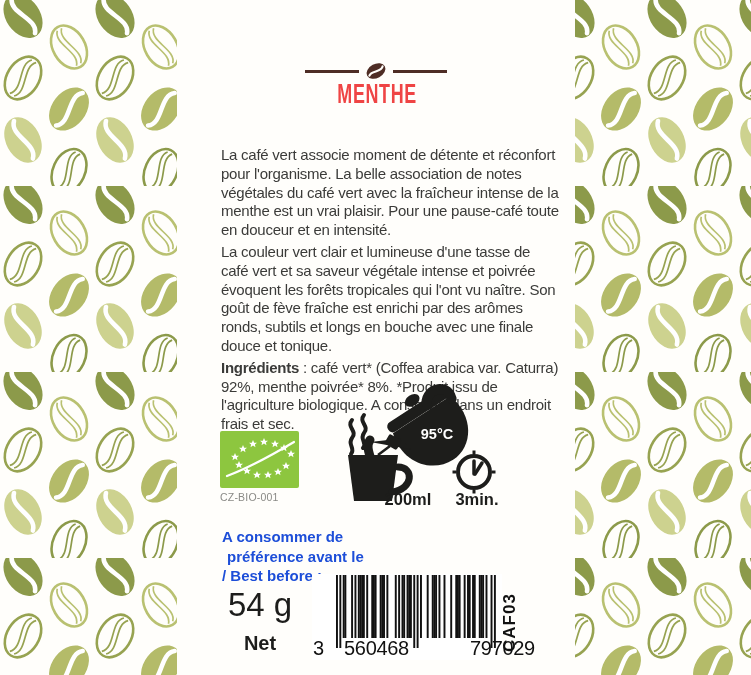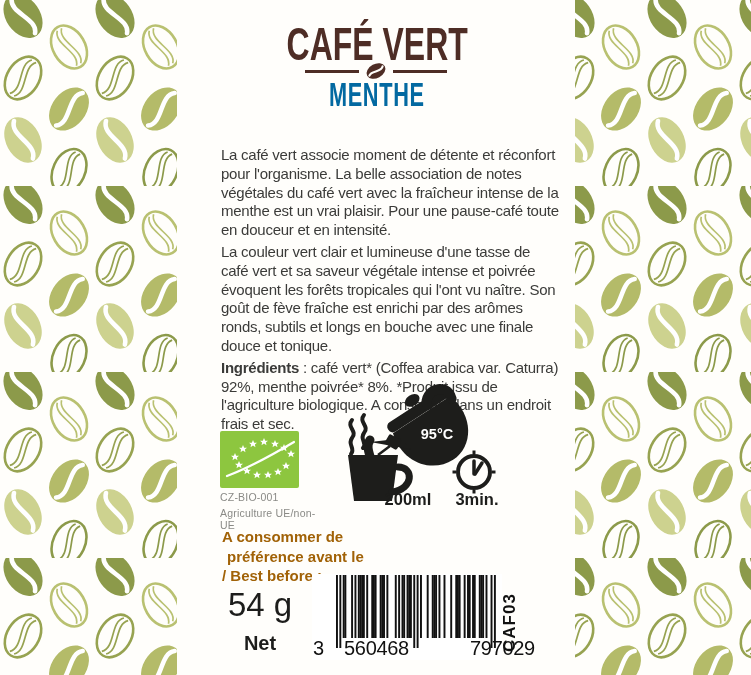--- a/index.html
+++ b/index.html
@@ -12,43 +12,43 @@
 
   .title-wrap { position: absolute; left: 176px; top: 20px; width: 402px; text-align: center; }
   .title-wrap h1 {
     margin: 0; font-size: 47px; line-height: 47px; font-weight: 700;
     color: #4e2d25; white-space: nowrap;
   }
   .cond { display: inline-block; transform: scaleX(0.68); transform-origin: center; }
   .divider { position: absolute; left: 305px; top: 61px; overflow: visible; }
   .subtitle-wrap { position: absolute; left: 176px; top: 77px; width: 402px; text-align: center; }
   .subtitle-wrap h2 {
-    margin: 0; font-size: 34px; line-height: 34px; font-weight: 700;
-    color: #0369a1; letter-spacing: 1px; white-space: nowrap;
+    margin: 0; font-size: 28px; line-height: 34px; font-weight: 700;
+    color: #ef4444; letter-spacing: 1px; white-space: nowrap;
   }
   .subtitle-wrap .cond { transform: scaleX(0.64); }
 
   .copy {
     position: absolute; left: 221px; top: 146px; width: 340px;
     font-size: 15px; line-height: 18.8px; letter-spacing: -0.25px; color: #3b3b39;
   }
   .copy p { margin: 0 0 3px 0; }
   .copy strong { font-weight: 700; }
 
   .organic { position: absolute; left: 220px; top: 431px; width: 110px; }
   .organic svg { display: block; }
   .organic .cap {
     margin-top: 3px; font-size: 10.5px; line-height: 12.5px;
     color: #8a8a86; letter-spacing: 0.2px;
   }
 
   .brew { position: absolute; left: 330px; top: 388px; overflow: visible; fill: #1d1d1b; }
   .brew text { font-family: "Liberation Sans", sans-serif; font-weight: 700; }
 
-  .bb { position: absolute; left: 222px; top: 527px; font-size: 15px; font-weight: 700; line-height: 19.5px; color: #a16207; }
+  .bb { position: absolute; left: 222px; top: 527px; font-size: 15px; font-weight: 700; line-height: 19.5px; color: #1d4ed8; }
   .bb .indent { padding-left: 5px; }
 
   .weight { position: absolute; left: 221px; top: 588px; width: 78px; text-align: center; color: #1d1d1b; }
   .weight .val { font-size: 33px; font-weight: 400; line-height: 33px; }
   .weight .net { font-size: 20px; font-weight: 700; line-height: 20px; margin-top: 12px; }
 
   .barcode { position: absolute; left: 312px; top: 574px; width: 190px; height: 86px; background: #fff; }
   .barcode svg { position: absolute; left: 22px; top: 0; overflow: visible; fill: #111; }
   .barcode .digit { position: absolute; top: 63px; font-size: 20px; letter-spacing: -0.3px; color: #111; white-space: nowrap; }
   .d0 { left: 1px; } .d1 { left: 32px; } .d2 { left: 110px; margin-left: 48px; }
@@ -81,23 +81,20 @@
         <use href="#bean-outline" stroke="#97a351" transform="translate(23,78) rotate(32)"></use>
         <use href="#bean-solid" fill="#b4bb69" transform="translate(69,109) rotate(38)"></use>
         <use href="#bean-solid" fill="#cdd28f" transform="translate(23,140) rotate(-28)"></use>
         <use href="#bean-outline" stroke="#8c9a4a" transform="translate(69,171) rotate(25)"></use>
       </pattern>
     </defs>
     <rect x="0" y="0" width="177" height="675" fill="url(#beans)"></rect>
     <rect x="575" y="0" width="176" height="675" fill="url(#beans)"></rect>
   </svg>
 
-  <div class="title-wrap">
-    <h1><span class="cond">CAFÉ VERT</span></h1>
-  </div>
 
   <svg class="divider" width="142" height="21" viewBox="0 0 142 21">
     <line x1="0" y1="10.5" x2="54" y2="10.5" stroke="#4e2d25" stroke-width="3.2"></line>
     <line x1="88" y1="10.5" x2="142" y2="10.5" stroke="#4e2d25" stroke-width="3.2"></line>
     <g transform="translate(71,10) rotate(-28)">
       <ellipse rx="10" ry="7" fill="#4e2d25"></ellipse>
       <path d="M-8,1 C-4,-3 4,4 8,-1" stroke="#fffefb" stroke-width="2.2" fill="none" stroke-linecap="round"></path>
     </g>
   </svg>
 
@@ -128,21 +125,20 @@
         <use href="#star" transform="translate(71,23)"></use>
         <use href="#star" transform="translate(19,34)"></use>
         <use href="#star" transform="translate(27,40)"></use>
         <use href="#star" transform="translate(37,44)"></use>
         <use href="#star" transform="translate(48,44)"></use>
         <use href="#star" transform="translate(58,41)"></use>
         <use href="#star" transform="translate(66,35)"></use>
       </g>
     </svg>
     <div class="cap">CZ-BIO-001</div>
-    <div class="cap">Agriculture UE/non-UE</div>
   </div>
 
   <svg class="brew" width="200" height="126" viewBox="0 0 200 126">
 
     <g stroke="#1d1d1b" stroke-width="4" fill="none" stroke-linecap="round">
       <path d="M22,32 c-6,7 6,11 0,18 c-5,7 4,10 -1,16"></path>
       <path d="M34,27 c-6,7 6,11 0,18 c-5,7 4,10 -1,15"></path>
     </g>
 
     <path d="M40,52 C36,58 39,64 41,72" stroke="#1d1d1b" stroke-width="9" fill="none" stroke-linecap="round"></path>

